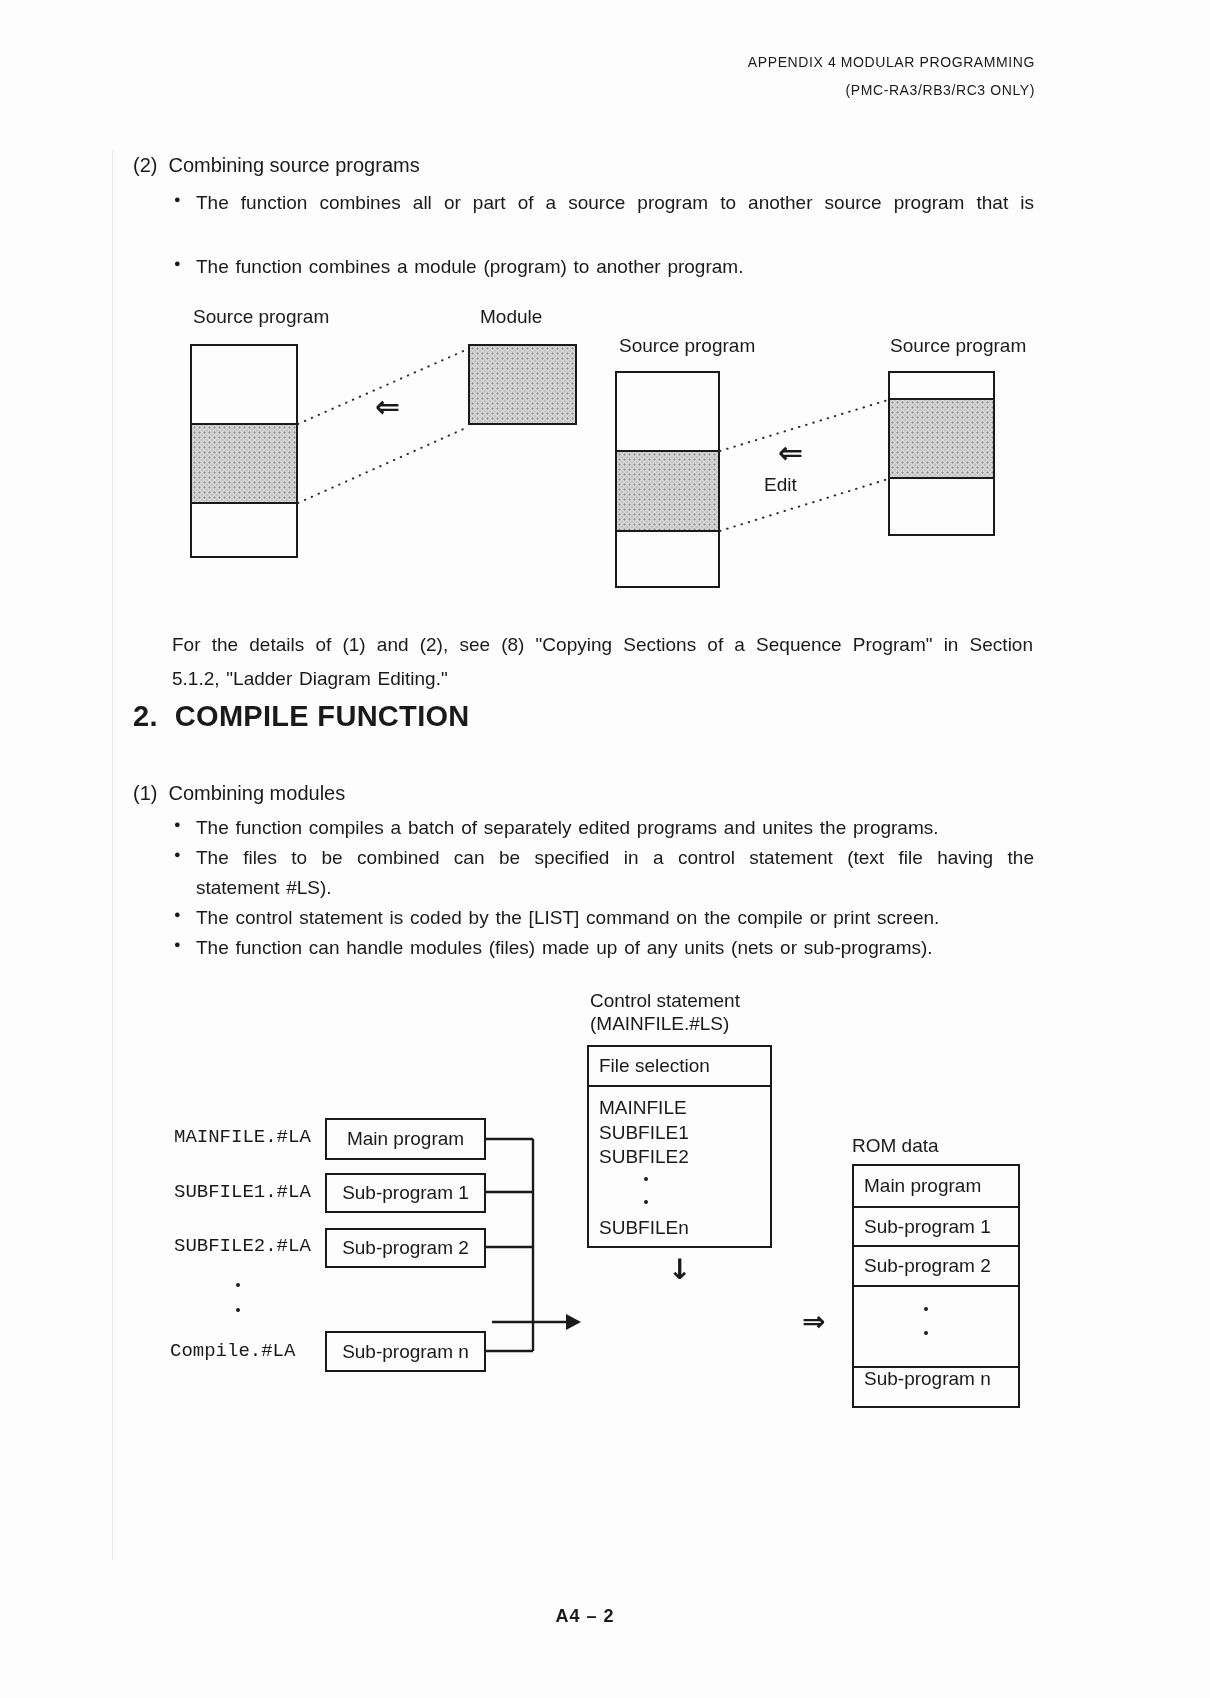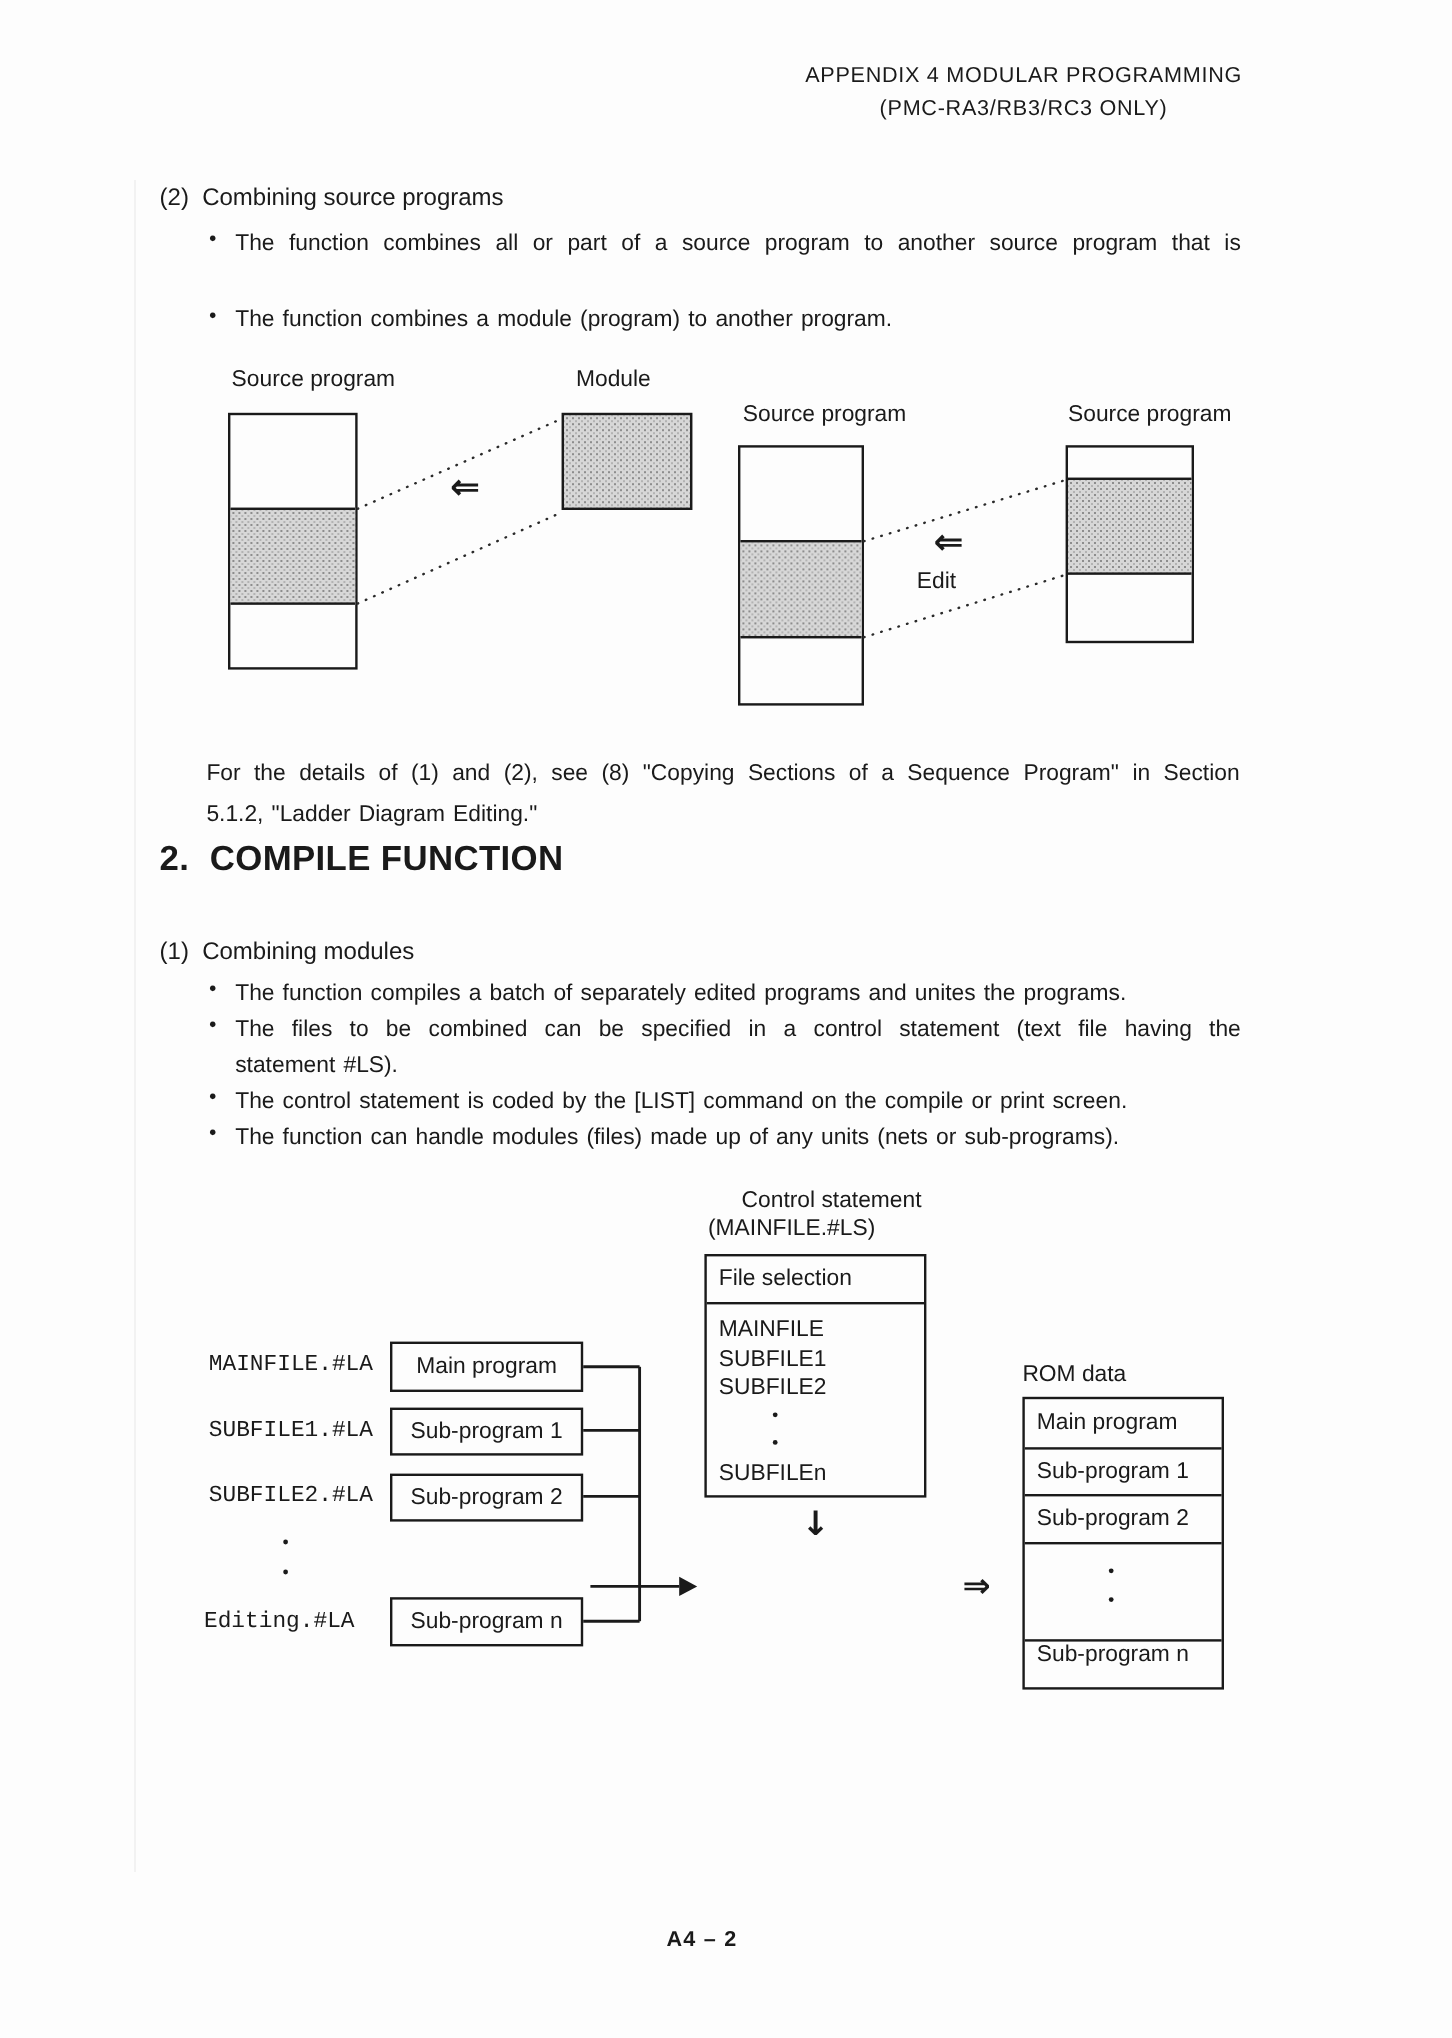--- a/index.html
+++ b/index.html
@@ -5,21 +5,21 @@
   html,body{margin:0;padding:0;background:#ffffff;}
   .page{
     position:relative; width:1210px; height:1698px; overflow:hidden;
     background:#fdfdfd; color:#1a1a1a;
     font-family:"Liberation Sans","DejaVu Sans",sans-serif;
     font-size:19px;
   }
   .scan-line{position:absolute;left:112px;top:150px;width:1px;height:1410px;background:#ebebeb;}
 
   
-  .hdr{position:absolute;top:48px;right:175px;text-align:center;font-size:18px;line-height:28px;letter-spacing:0.6px;}
+  .hdr{position:absolute;top:48px;right:175px;text-align:right;font-size:14px;line-height:28px;letter-spacing:0.6px;}
 
   
   .h-num{display:inline-block;margin-right:11px;}
   .sec-head{position:absolute;font-size:20px;}
   .big-head{position:absolute;font-size:29px;font-weight:bold;letter-spacing:0.3px;}
   .big-head .h-num{margin-right:17px;}
 
   
   .brow{position:absolute;left:174px;display:flex;align-items:flex-start;}
   .bul{width:22px;flex:none;font-size:11px;padding-top:5px;}
@@ -150,21 +150,21 @@
   </div>
   <div class="brow" style="top:903px;">
     <span class="bul">●</span>
     <div class="btxt one">The control statement is coded by the [LIST] command on the compile or print screen.</div>
   </div>
   <div class="brow" style="top:933px;">
     <span class="bul">●</span>
     <div class="btxt one">The function can handle modules (files) made up of any units (nets or sub-programs).</div>
   </div>
 
-  <div class="dlabel" style="left:590px;top:990px;margin-left:28px;">Control statement</div>
+  <div class="dlabel" style="left:590px;top:990px;">Control statement</div>
   <div class="dlabel" style="left:590px;top:1013px;">(MAINFILE.#LS)</div>
 
   <div class="ctrlbox">
     <div class="ctrlhead">File selection</div>
     <div class="ctrlitem" style="top:50px;">MAINFILE</div>
     <div class="ctrlitem" style="top:75px;">SUBFILE1</div>
     <div class="ctrlitem" style="top:99px;">SUBFILE2</div>
     <div class="dot" style="left:55px;top:130px;"></div>
     <div class="dot" style="left:55px;top:153px;"></div>
     <div class="ctrlitem" style="top:170px;">SUBFILEn</div>
@@ -183,21 +183,21 @@
     <div class="romrow romdiv romdots" style="height:81px;">
       <div class="dot" style="left:70px;top:20px;"></div>
       <div class="dot" style="left:70px;top:44px;"></div>
     </div>
     <div class="romrow romdiv grow">Sub-program n</div>
   </div>
 
   <div class="flabel" style="left:174px;top:1126px;">MAINFILE.#LA</div>
   <div class="flabel" style="left:174px;top:1181px;">SUBFILE1.#LA</div>
   <div class="flabel" style="left:174px;top:1235px;">SUBFILE2.#LA</div>
-  <div class="flabel" style="left:170px;top:1340px;">Editing.#LA</div>
+  <div class="flabel" style="left:170px;top:1340px;">Compile.#LA</div>
 
   <div class="fbox" style="top:1118px;height:42px;">Main program</div>
   <div class="fbox" style="top:1173px;height:40px;">Sub-program 1</div>
   <div class="fbox" style="top:1228px;height:40px;">Sub-program 2</div>
   <div class="fbox" style="top:1331px;height:41px;">Sub-program n</div>
 
   <div class="dot" style="left:236px;top:1283px;"></div>
   <div class="dot" style="left:236px;top:1308px;"></div>
 
   <svg class="overlay" width="1210" height="1698" viewBox="0 0 1210 1698">

